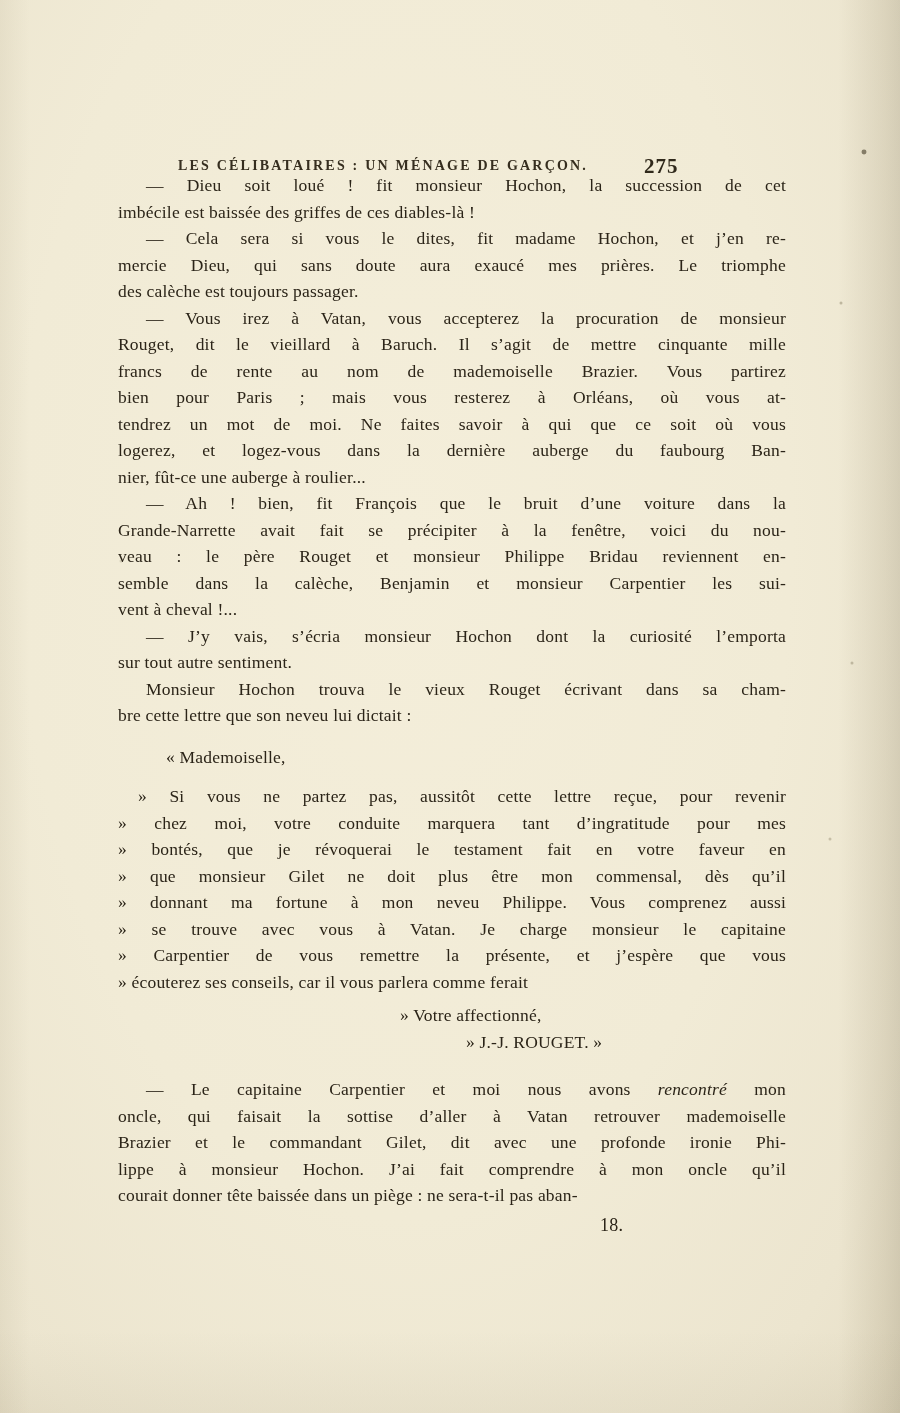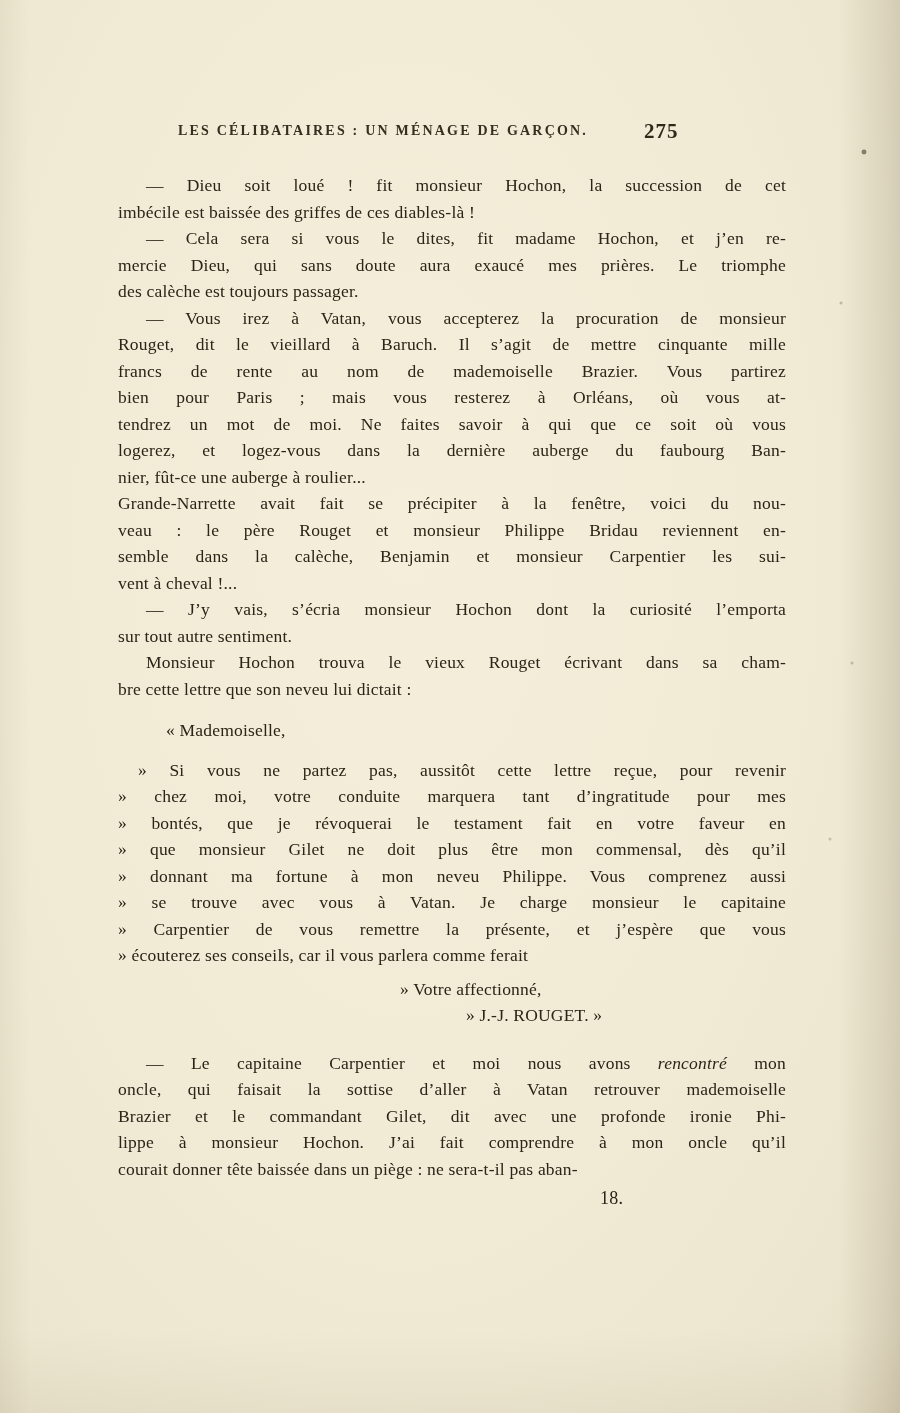--- a/index.html
+++ b/index.html
@@ -30,21 +30,21 @@
       863px 151px 0 1.5px rgba(55,45,25,0.55),
       840px 302px 0 0.5px rgba(80,68,40,0.30),
       851px 662px 0 0.5px rgba(80,68,40,0.28),
       829px 838px 0 0.5px rgba(80,68,40,0.26),
       770px 1086px 0 0.5px rgba(80,68,40,0.22),
       120px 560px 0 0.5px rgba(80,68,40,0.18);
   }
   .header {
     position: absolute;
     left: 118px;
-    top: 119px;
+    top: 154px;
     width: 668px;
     height: 28px;
   }
   .header-title {
     position: absolute;
     left: 60px;
     top: 4px;
     font-size: 14px;
     font-weight: bold;
     letter-spacing: 2.2px;
@@ -127,20 +127,21 @@
       <div class="para body">
         <div class="line first">— Vous irez à Vatan, vous accepterez la procuration de monsieur</div>
         <div class="line">Rouget, dit le vieillard à Baruch. Il s’agit de mettre cinquante mille</div>
         <div class="line">francs de rente au nom de mademoiselle Brazier. Vous partirez</div>
         <div class="line">bien pour Paris ; mais vous resterez à Orléans, où vous at-</div>
         <div class="line">tendrez un mot de moi. Ne faites savoir à qui que ce soit où vous</div>
         <div class="line">logerez, et logez-vous dans la dernière auberge du faubourg Ban-</div>
         <div class="line last">nier, fût-ce une auberge à roulier...</div>
       </div>
       <div class="para body">
+        <div class="line first">— Ah ! bien, fit François que le bruit d’une voiture dans la</div>
         <div class="line">Grande-Narrette avait fait se précipiter à la fenêtre, voici du nou-</div>
         <div class="line">veau : le père Rouget et monsieur Philippe Bridau reviennent en-</div>
         <div class="line">semble dans la calèche, Benjamin et monsieur Carpentier les sui-</div>
         <div class="line last">vent à cheval !...</div>
       </div>
       <div class="para body">
         <div class="line first">— J’y vais, s’écria monsieur Hochon dont la curiosité l’emporta</div>
         <div class="line last">sur tout autre sentiment.</div>
       </div>
       <div class="para body">

